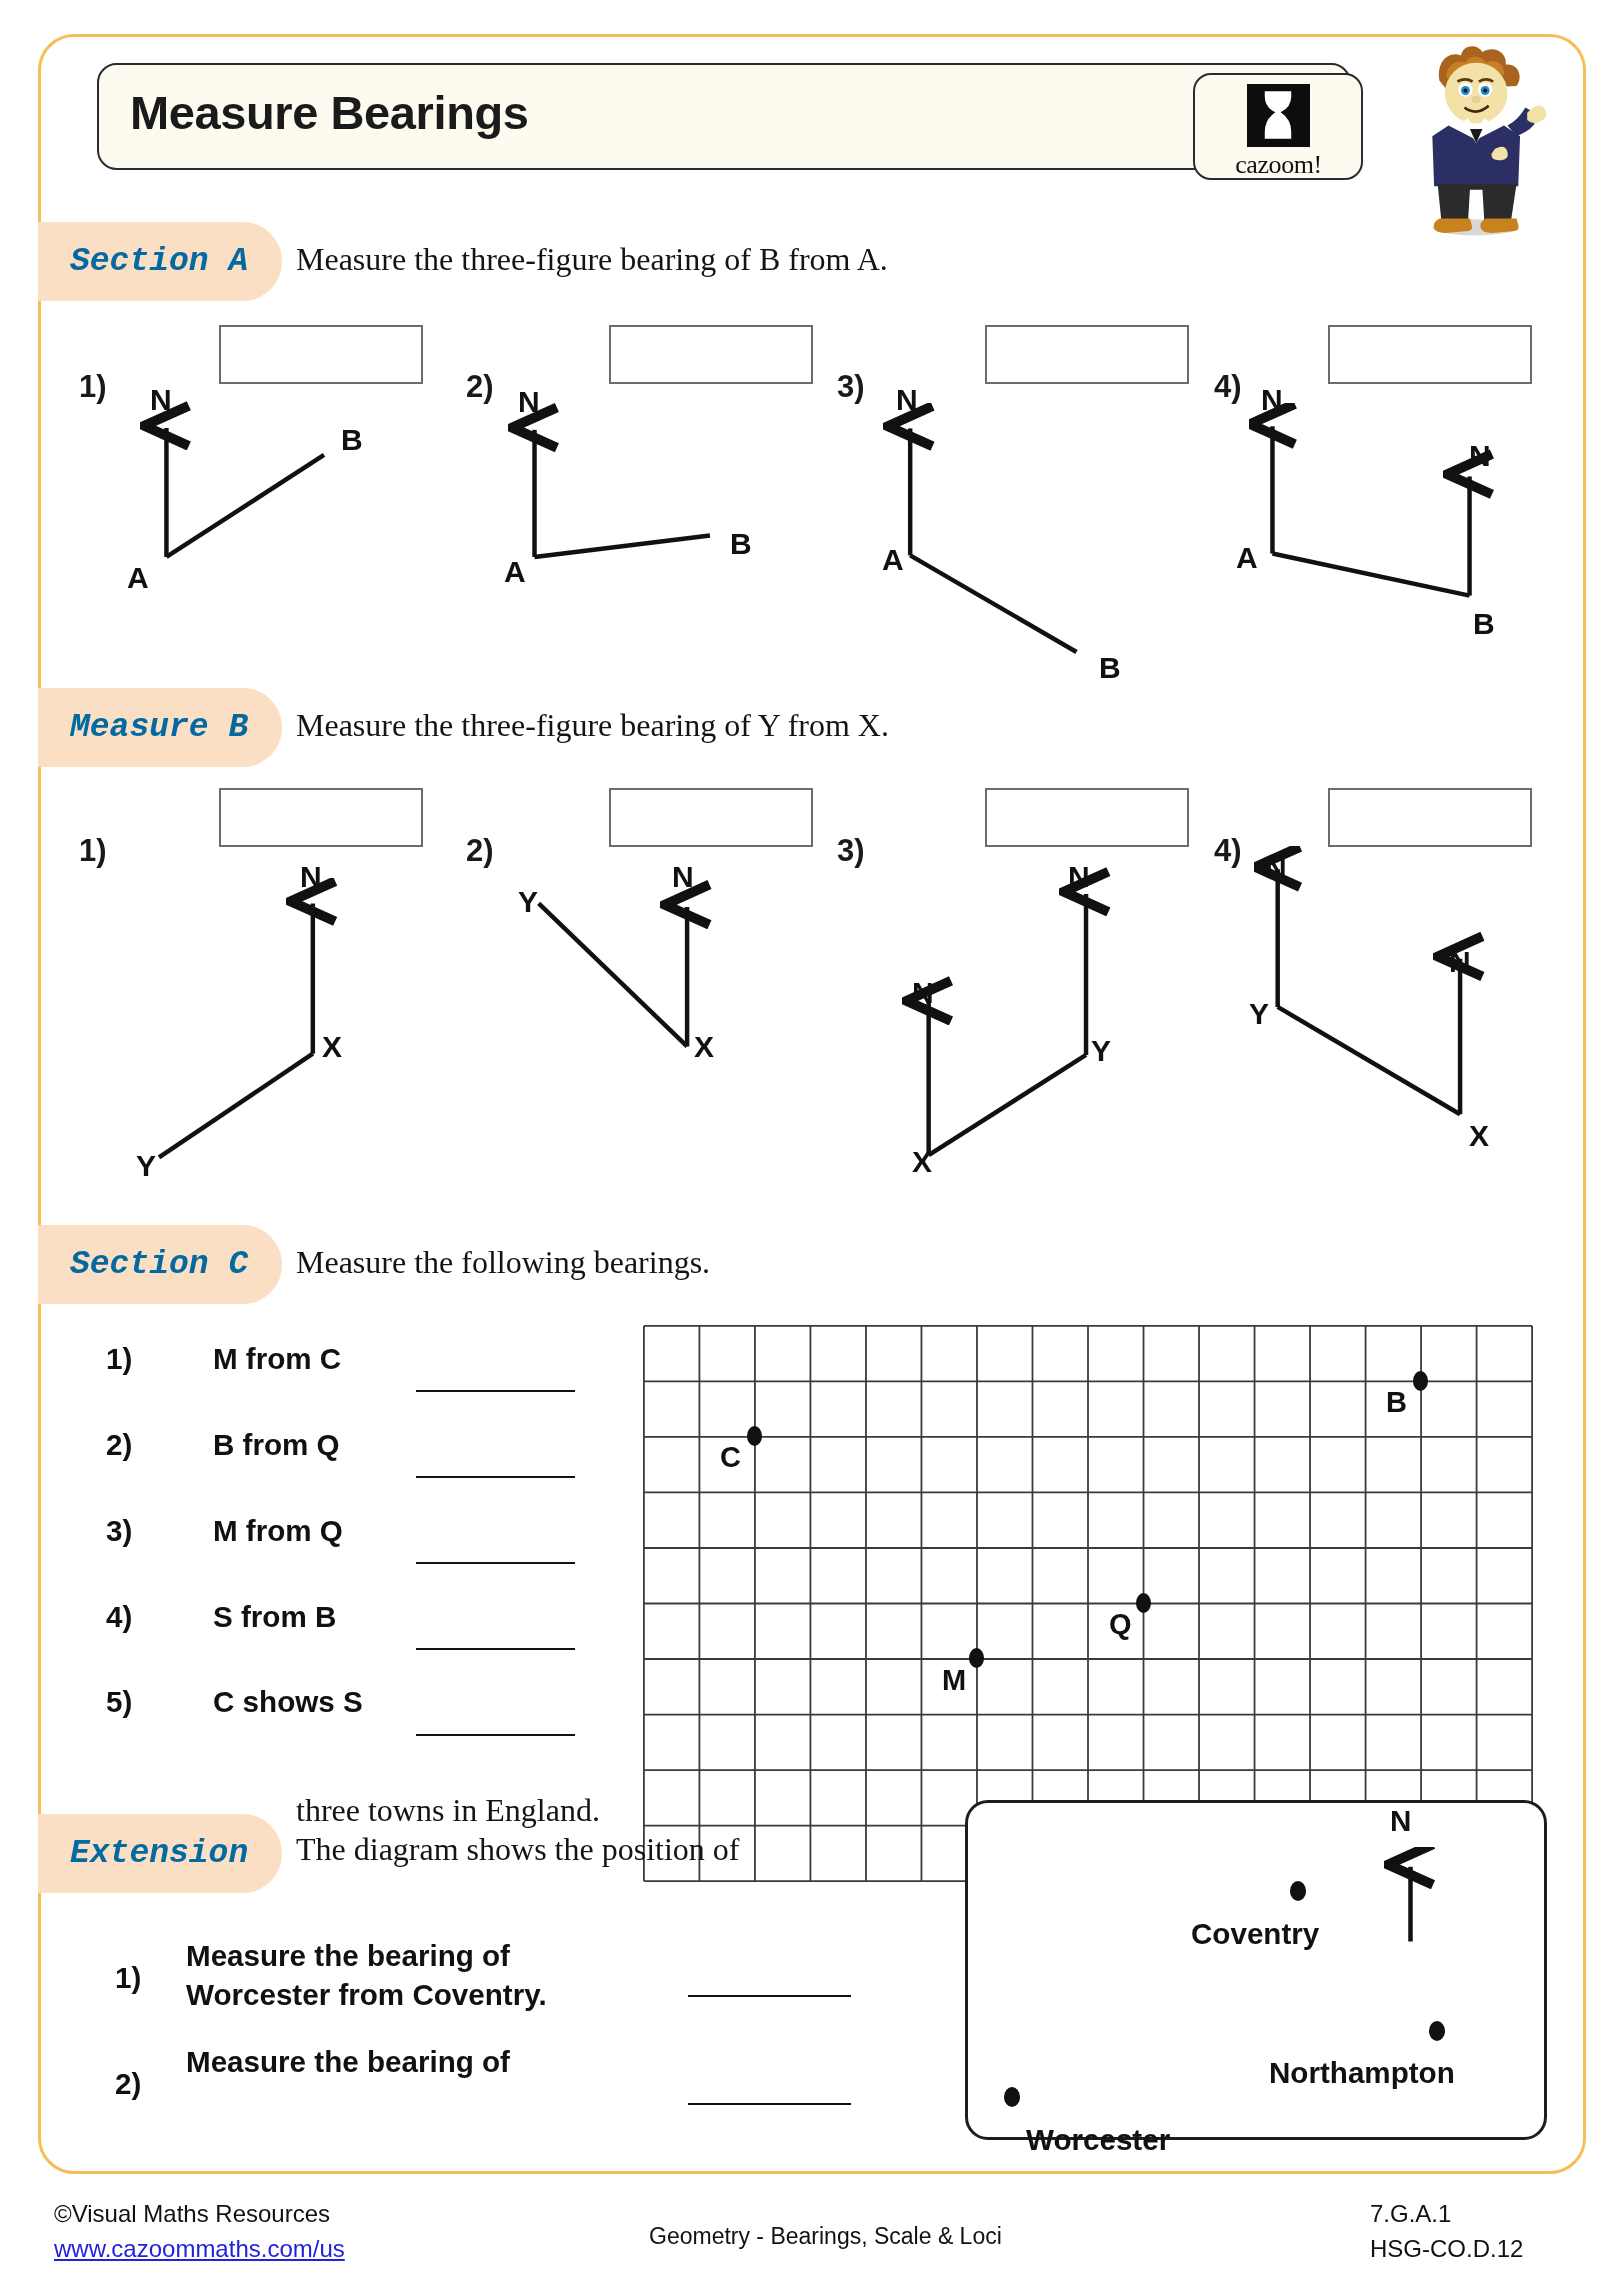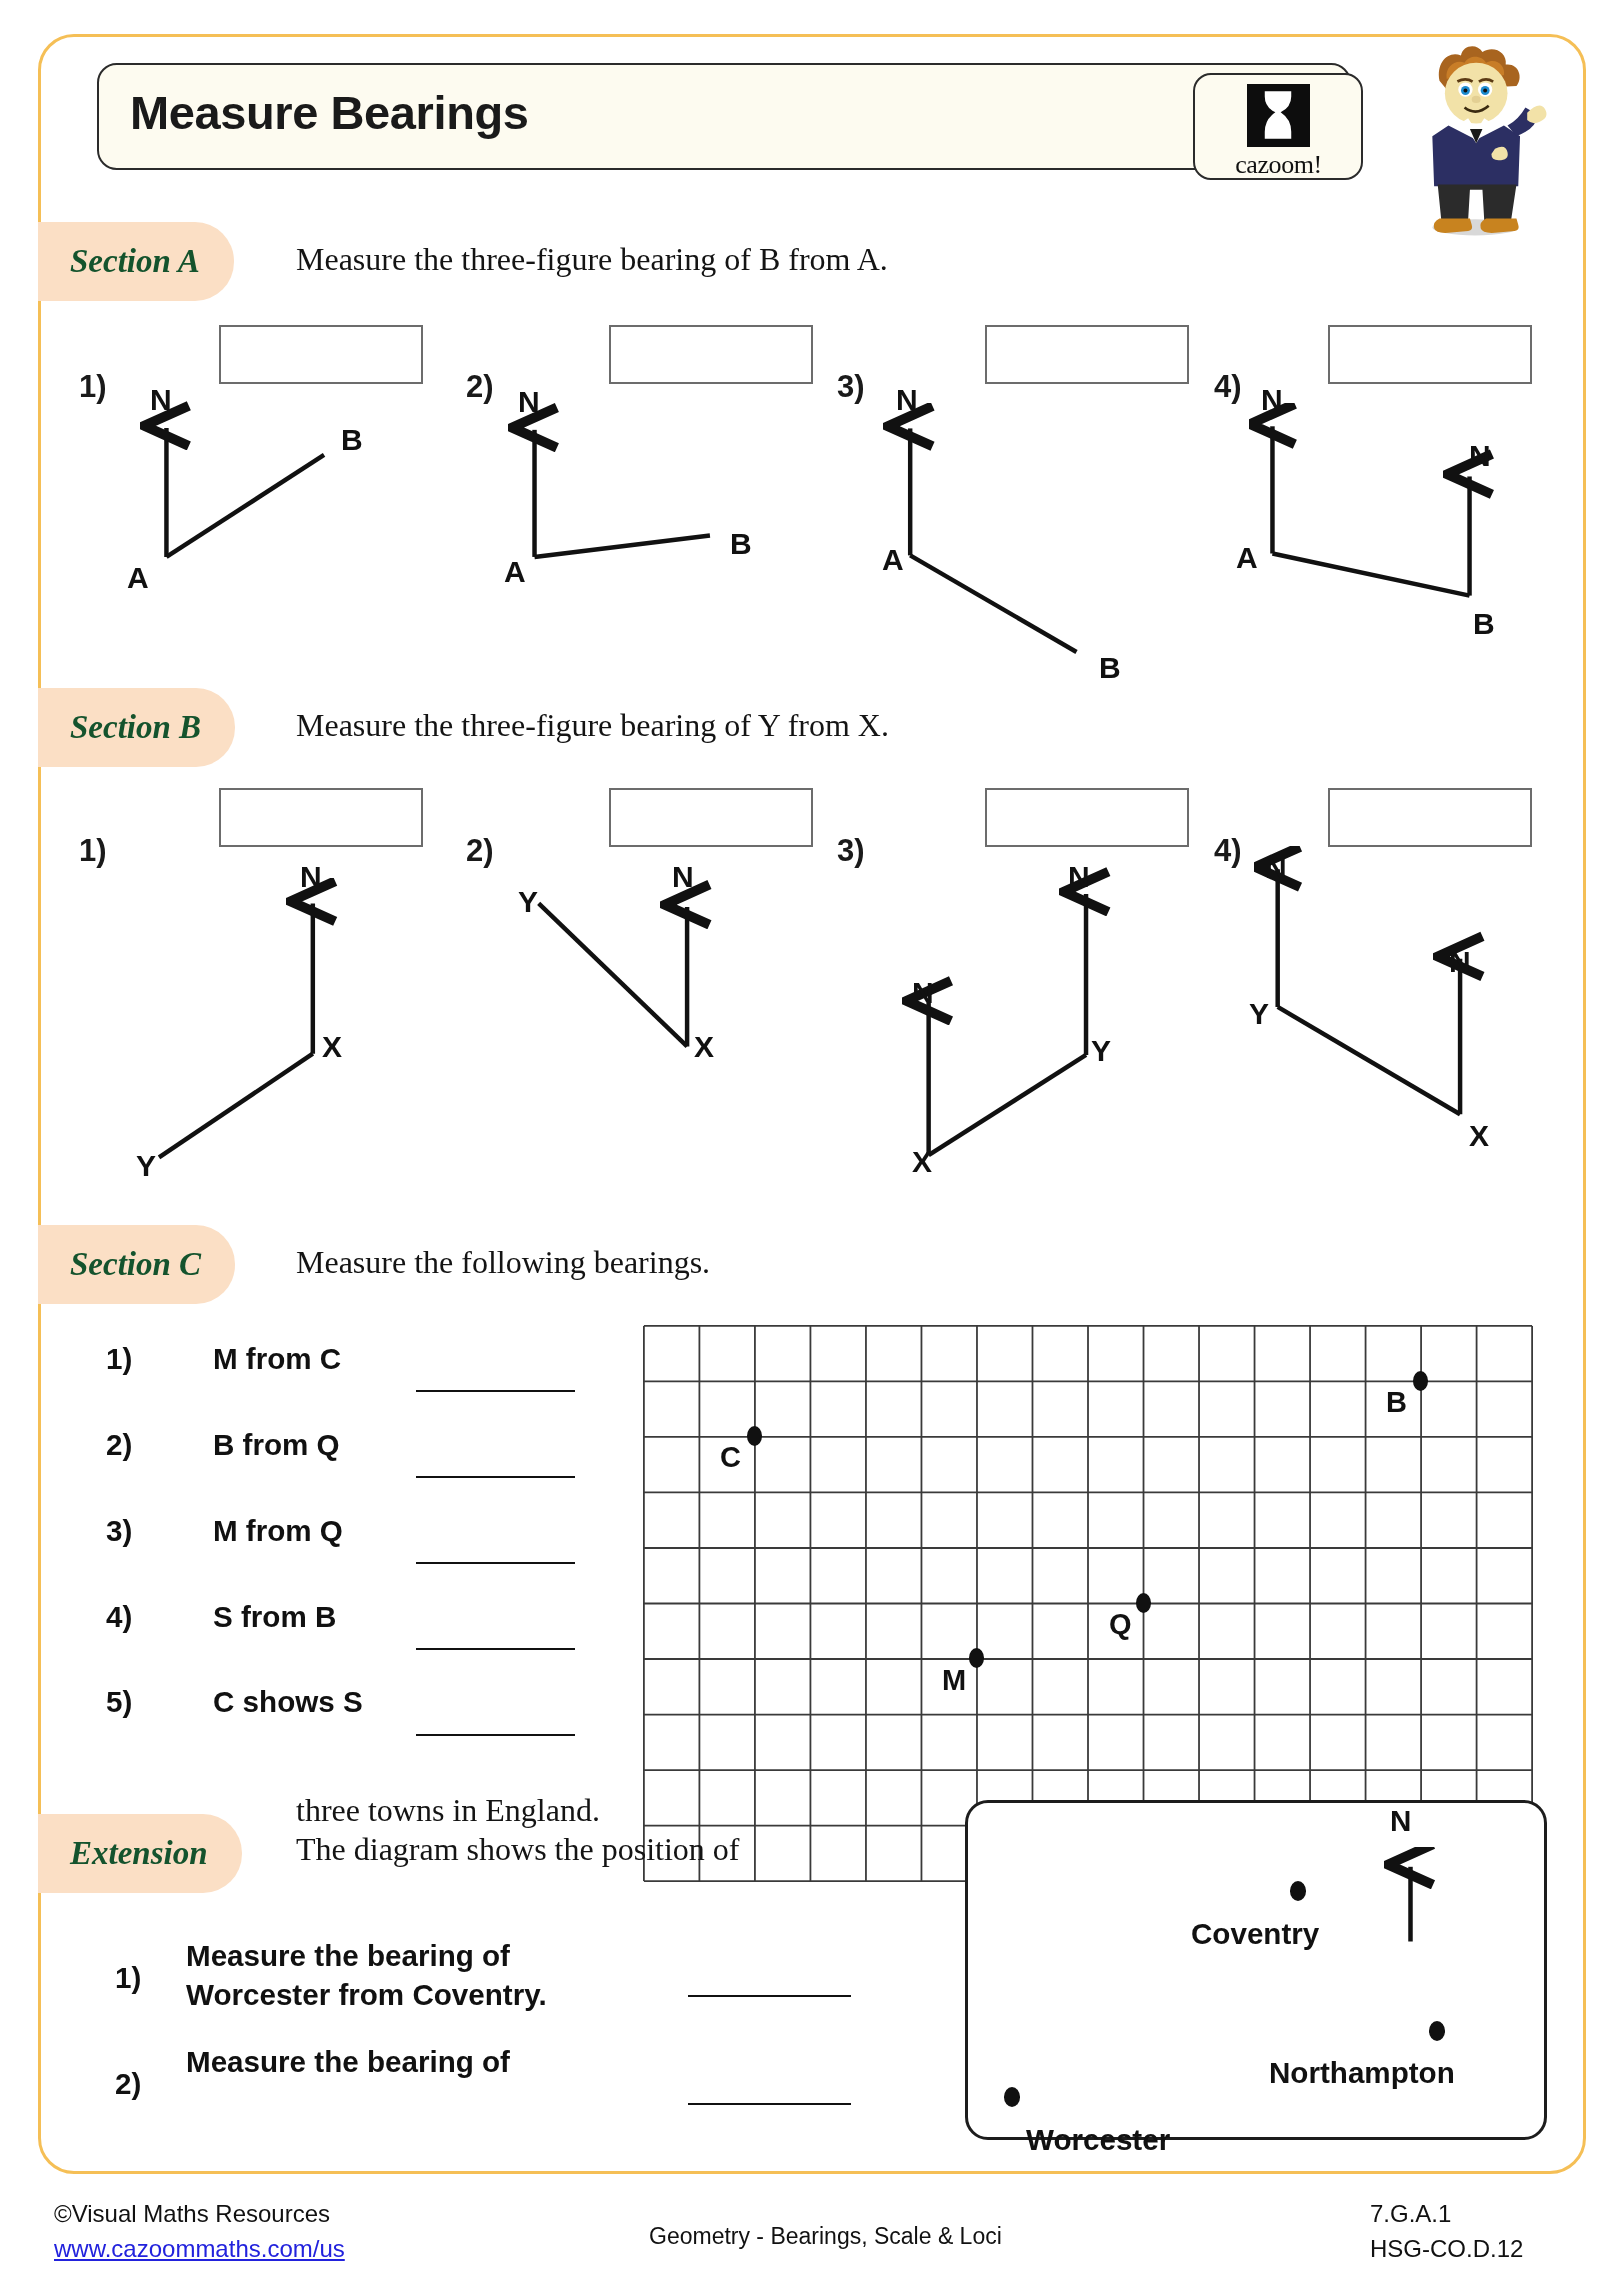--- a/index.html
+++ b/index.html
@@ -72,23 +72,23 @@
   .sec-pill{
     position:absolute;
     height:79px;
     background:#fbdfc5;
     border-radius:0 39px 39px 0;
     display:flex;align-items:center;
     padding-left:32px;padding-right:34px;
     box-sizing:border-box;
   }
   .sec-pill span{
-    font-family:Liberation Serif, serif;
+    font-family:Liberation Mono, monospace;
     font-style:italic;font-weight:bold;
-    font-size:33px;color:#14532d;
+    font-size:33px;color:#0369a1;
   }
   .sec-instr{
     position:absolute;
     font-family:"Liberation Serif", serif;
     font-size:32px;
     color:#141414;
     line-height:1.22;
   }
   
   .ansbox{
@@ -226,21 +226,21 @@
   <line x1="26" y1="168" x2="26" y2="26" stroke="#111" stroke-width="5" marker-end="url(#arr)"></line>
   <line x1="26" y1="168" x2="246" y2="215" stroke="#111" stroke-width="5"></line>
   <line x1="246" y1="215" x2="246" y2="82" stroke="#111" stroke-width="5" marker-end="url(#arr)"></line>
 </svg>
 <div class="lbl" style="left:1261px;top:383px;">N</div>
 <div class="lbl" style="left:1236px;top:541px;">A</div>
 <div class="lbl" style="left:1469px;top:439px;">N</div>
 <div class="lbl" style="left:1473px;top:607px;">B</div>
 
 <div class="sec-pill" style="left:38px;top:688px;">
-  <span>Section B</span>
+  <span>Measure B</span>
 </div>
 <div class="sec-instr" style="left:296px;top:706px;">Measure the three-figure bearing of Y from X.</div>
 
 <div class="ansbox" style="left:219px;top:788px;"></div>
 <div class="ansbox" style="left:609px;top:788px;"></div>
 <div class="ansbox" style="left:985px;top:788px;"></div>
 <div class="ansbox" style="left:1328px;top:788px;"></div>
 
 <div class="qnum" style="left:79px;top:833px;">1)</div>
 <div class="qnum" style="left:466px;top:833px;">2)</div>

